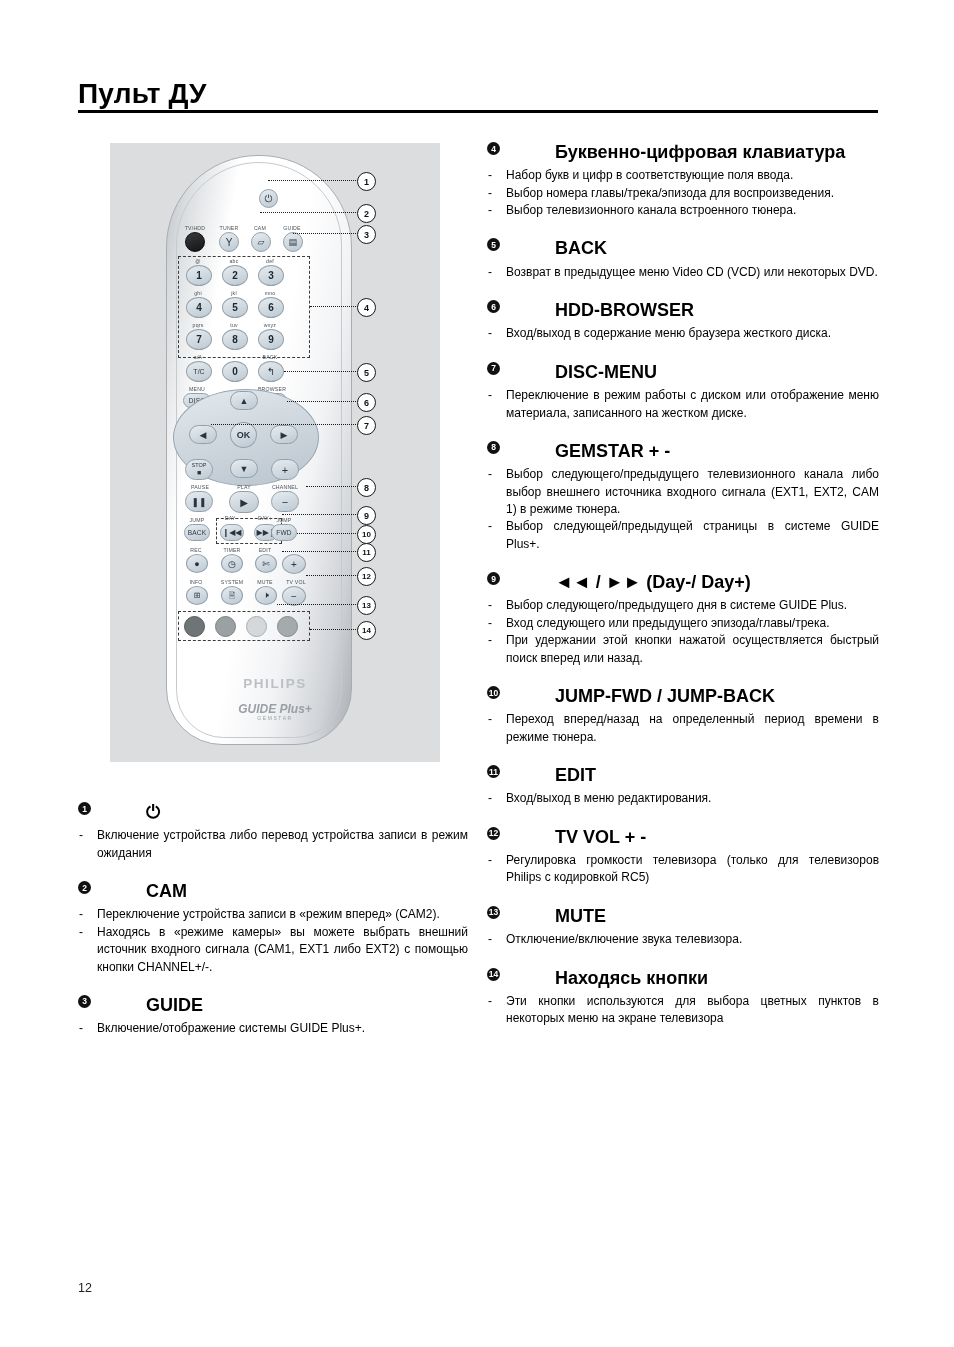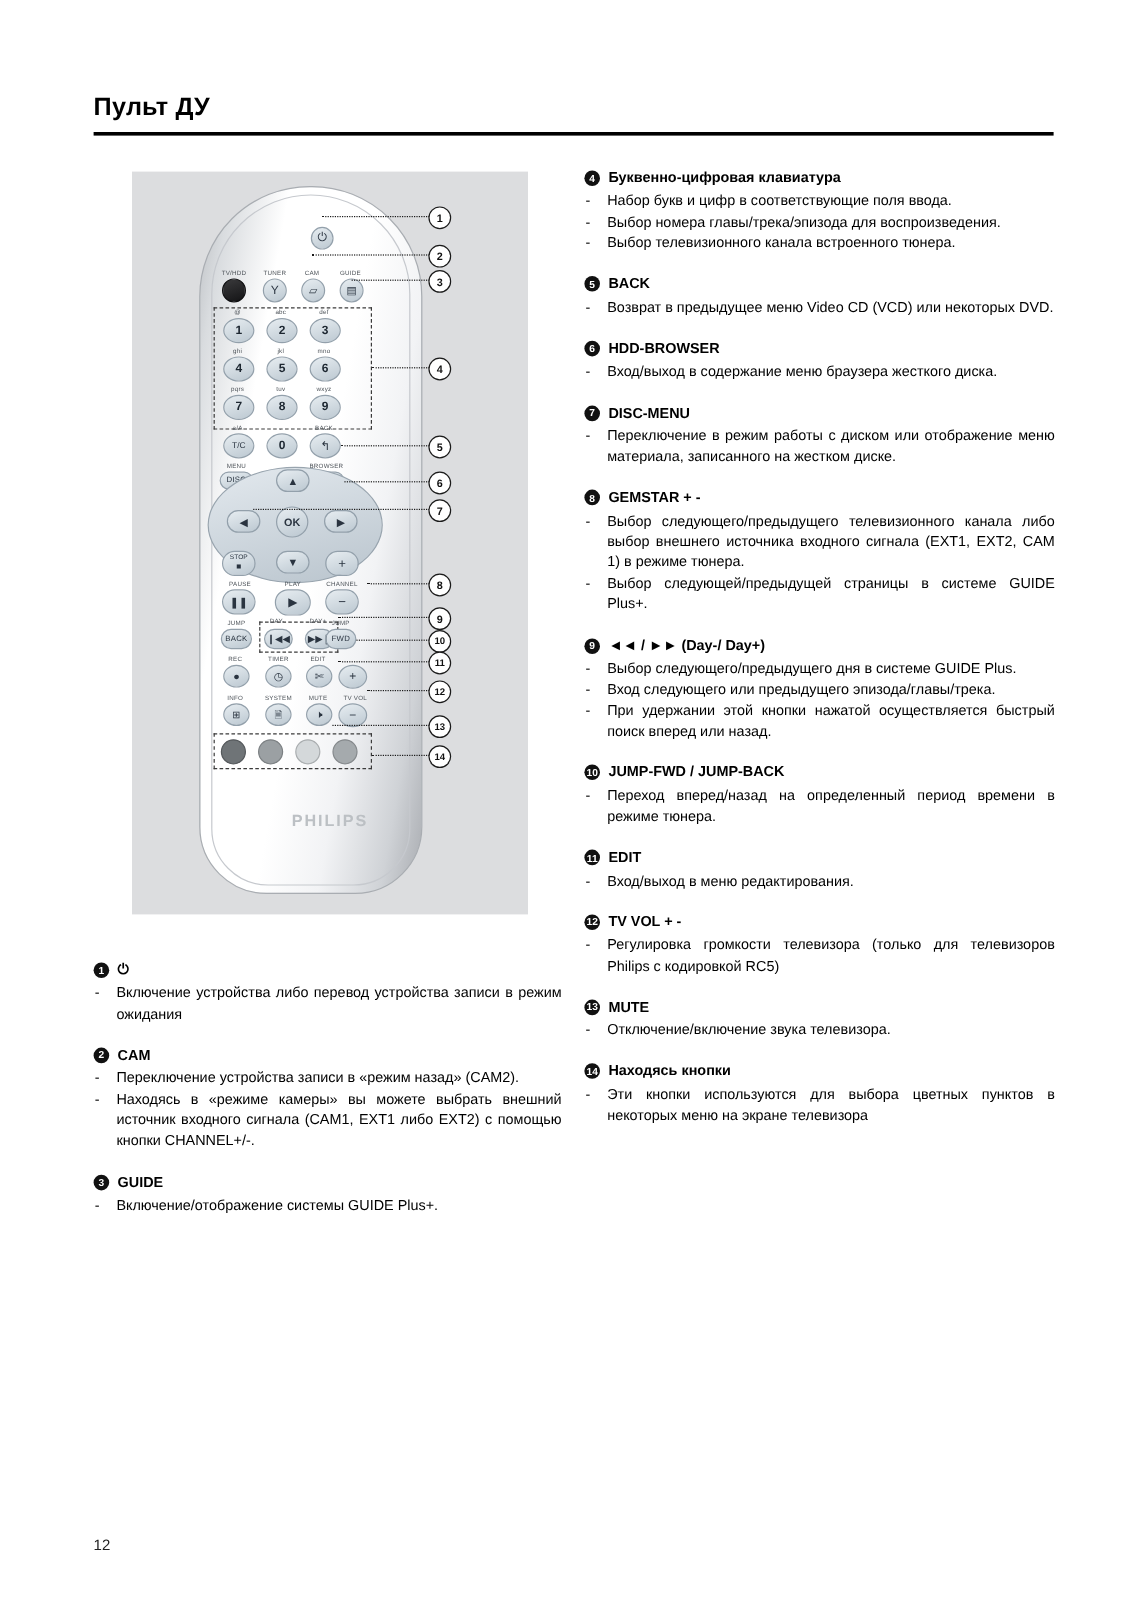--- a/index.html
+++ b/index.html
@@ -14,21 +14,21 @@
     font-family: "Liberation Sans", sans-serif;
     color: #000000;
     overflow: hidden;
   }
 
   
   .page-title {
     position: absolute;
     left: 78px;
     top: 78px;
-    font-size: 21px;
+    font-size: 28px;
     font-weight: bold;
     letter-spacing: 0.2px;
     text-align: center;
   }
   .title-rule {
     position: absolute;
     left: 78px;
     top: 110px;
     width: 800px;
     height: 2.5px;
@@ -181,23 +181,24 @@
     color: #fff;
     font-size: 8.5px;
     font-weight: bold;
     display: flex;
     align-items: center;
     justify-content: center;
     margin-top: 2px;
     font-family: "Liberation Sans", sans-serif;
   }
   .entry-title {
-    font-size: 12px;
+    font-size: 18px;
     font-weight: bold;
     line-height: 1.35;
+    margin-left: 48px;
   }
   .bullet-row {
     display: flex;
     align-items: flex-start;
     gap: 9px;
     margin-left: 1px;
   }
   .dash {
     width: 9px;
     min-width: 9px;
@@ -331,20 +332,24 @@
     <div class="blab" style="left:168px; top:436px; width:36px;">TV VOL</div>
     <div class="btn" style="left:172px; top:443px; width:24px; height:20px; font-size:10px;">−</div>
 
     <div class="dashbox" style="left:68px; top:468px; width:132px; height:30px;"></div>
     <div class="btn" style="left:74px; top:473px; width:21px; height:21px; background:#6f7477; border-color:#55595c;"></div>
     <div class="btn" style="left:105px; top:473px; width:21px; height:21px; background:#9ba0a3; border-color:#7c8083;"></div>
     <div class="btn" style="left:136px; top:473px; width:21px; height:21px; background:#d4d8da; border-color:#a9adaf;"></div>
     <div class="btn" style="left:167px; top:473px; width:21px; height:21px; background:#a5aaad; border-color:#85898c;"></div>
 
     <div class="philips-word" style="top:533px;">PHILIPS</div>
+    <div class="guide-logo" style="top:556px;">
+      <span class="g1">GUIDE Plus+</span>
+      <span class="g2">GEMSTAR</span>
+    </div>
 
     <div class="leader" style="left:158px; top:37px; width:90px;"></div>
     <div class="leader" style="left:150px; top:69px; width:98px;"></div>
     <div class="leader" style="left:183px; top:90px; width:65px;"></div>
     <div class="leader" style="left:200px; top:163px; width:48px;"></div>
     <div class="leader" style="left:174px; top:228px; width:74px;"></div>
     <div class="leader" style="left:177px; top:258px; width:71px;"></div>
     <div class="leader" style="left:101px; top:281px; width:147px;"></div>
     <div class="leader" style="left:196px; top:343px; width:52px;"></div>
     <div class="leader" style="left:172px; top:371px; width:76px;"></div>
@@ -381,21 +386,21 @@
           <span class="btext">Включение устройства либо перевод устройства записи в режим ожидания</span>
         </div>
       </div>
       <div class="entry">
         <div class="entry-head">
           <span class="bullet-num">2</span>
           <span class="entry-title">CAM</span>
         </div>
         <div class="bullet-row">
           <span class="dash">-</span>
-          <span class="btext">Переключение устройства записи в «режим назад» (CAM2).</span>
+          <span class="btext">Переключение устройства записи в «режим вперед» (CAM2).</span>
         </div>
         <div class="bullet-row">
           <span class="dash">-</span>
           <span class="btext">Находясь в «режиме камеры» вы можете выбрать внешний источник входного сигнала (CAM1, EXT1 либо EXT2) с помощью кнопки CHANNEL+/-.</span>
         </div>
       </div>
       <div class="entry">
         <div class="entry-head">
           <span class="bullet-num">3</span>
           <span class="entry-title">GUIDE</span>

